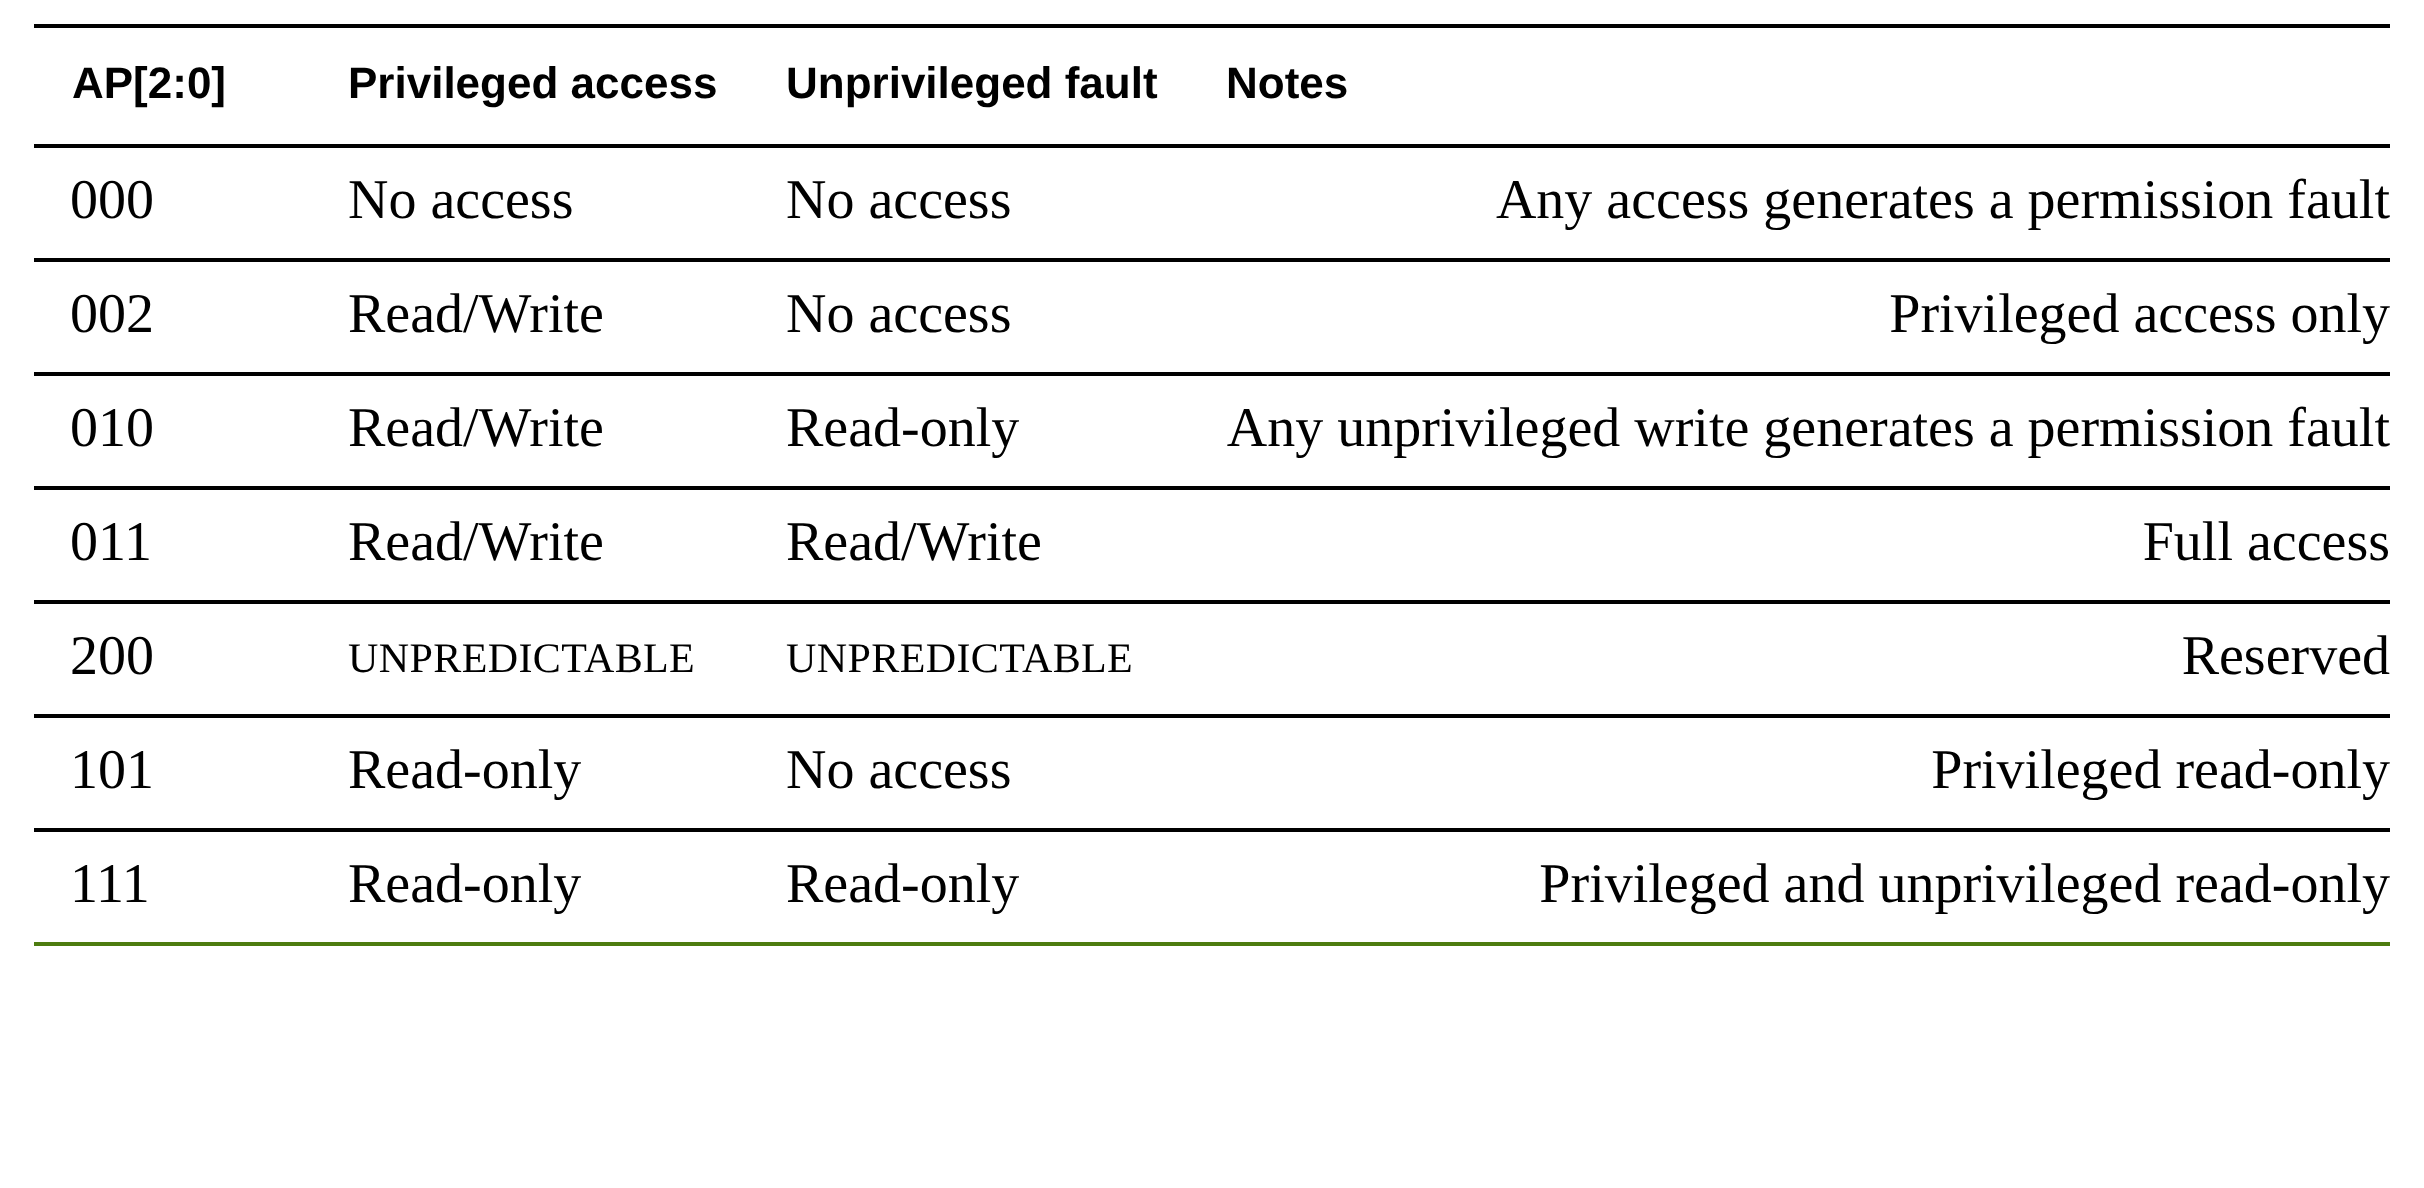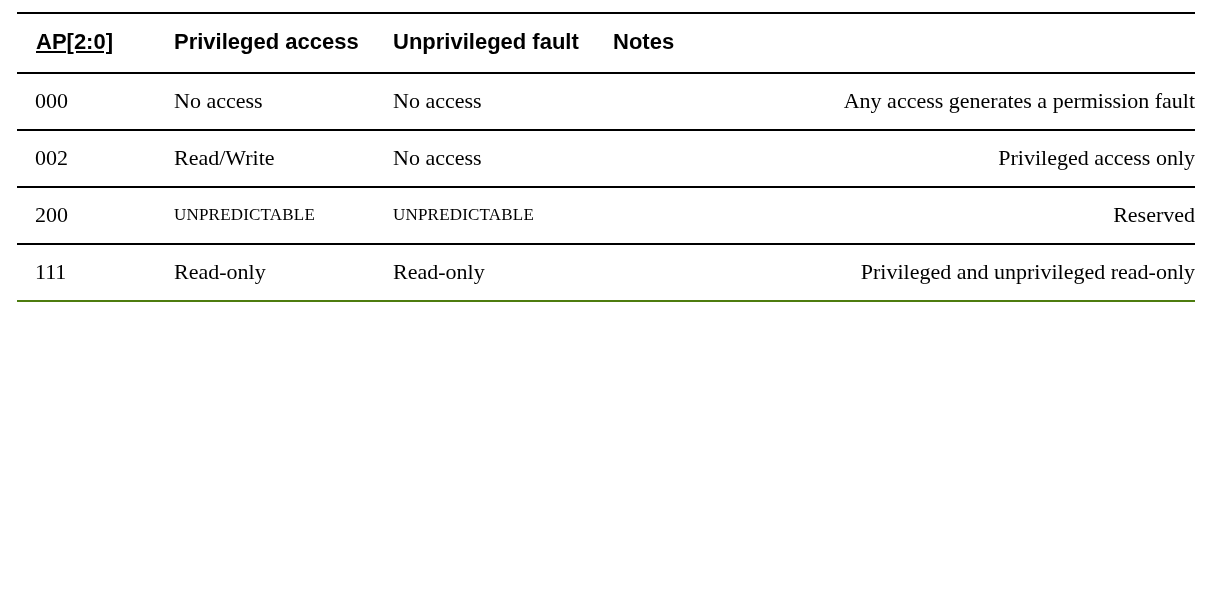--- a/index.html
+++ b/index.html
@@ -41,45 +41,45 @@
     vertical-align: middle;
     padding: 14px 0 16px 0;
     border-top: 2.5px solid #000000;
     border-bottom: 2px solid #000000;
     color: #000000;
   }
   thead th .hdr-inner {
     display: block;
     max-width: 9.5em;
   }
-  thead th.col-ap   { padding-left: 19px; text-decoration: underline; }
+  thead th.col-ap   { padding-left: 19px; }
   thead th.col-priv { padding-left: 2px; }
   thead th.col-unpriv { padding-left: 1px; }
   thead th.col-notes { padding-left: 0px; }
 
   tbody td {
     font-family: "Liberation Serif", serif;
-    font-size: 22px;
+    font-size: 28px;
     line-height: 26px;
     text-align: left;
     vertical-align: middle;
     padding: 14px 0 15px 0;
     border-bottom: 2px solid #000000;
     white-space: nowrap;
   }
   tbody tr:last-child td {
     border-bottom: 2px solid #4d7c0f;
   }
   tbody td.col-ap   { padding-left: 18px; }
   tbody td.col-priv { padding-left: 2px; }
   tbody td.col-unpriv { padding-left: 1px; }
   tbody td.col-notes { padding-left: 0px; text-align: right; }
 
   tbody td.small-caps-cell {
-    font-size: 17px;
+    font-size: 21px;
     letter-spacing: 0.2px;
   }
 </style>
 </head>
 <body>
 
 <div class="table-wrap">
   <table class="perm-table">
     <colgroup>
       <col class="c-ap">
@@ -110,24 +110,42 @@
           <td class="col-unpriv">No access</td>
           <td class="col-notes">Any access generates a permission fault</td>
         </tr>
         <tr>
           <td class="col-ap">002</td>
           <td class="col-priv">Read/Write</td>
           <td class="col-unpriv">No access</td>
           <td class="col-notes">Privileged access only</td>
         </tr>
         <tr>
+          <td class="col-ap">010</td>
+          <td class="col-priv">Read/Write</td>
+          <td class="col-unpriv">Read-only</td>
+          <td class="col-notes">Any unprivileged write generates a permission fault</td>
+        </tr>
+        <tr>
+          <td class="col-ap">011</td>
+          <td class="col-priv">Read/Write</td>
+          <td class="col-unpriv">Read/Write</td>
+          <td class="col-notes">Full access</td>
+        </tr>
+        <tr>
           <td class="col-ap">200</td>
           <td class="col-priv small-caps-cell">UNPREDICTABLE</td>
           <td class="col-unpriv small-caps-cell">UNPREDICTABLE</td>
           <td class="col-notes">Reserved</td>
+        </tr>
+        <tr>
+          <td class="col-ap">101</td>
+          <td class="col-priv">Read-only</td>
+          <td class="col-unpriv">No access</td>
+          <td class="col-notes">Privileged read-only</td>
         </tr>
         <tr>
           <td class="col-ap">111</td>
           <td class="col-priv">Read-only</td>
           <td class="col-unpriv">Read-only</td>
           <td class="col-notes">Privileged and unprivileged read-only</td>
         </tr>
       </tbody>
   </table>
 </div>

